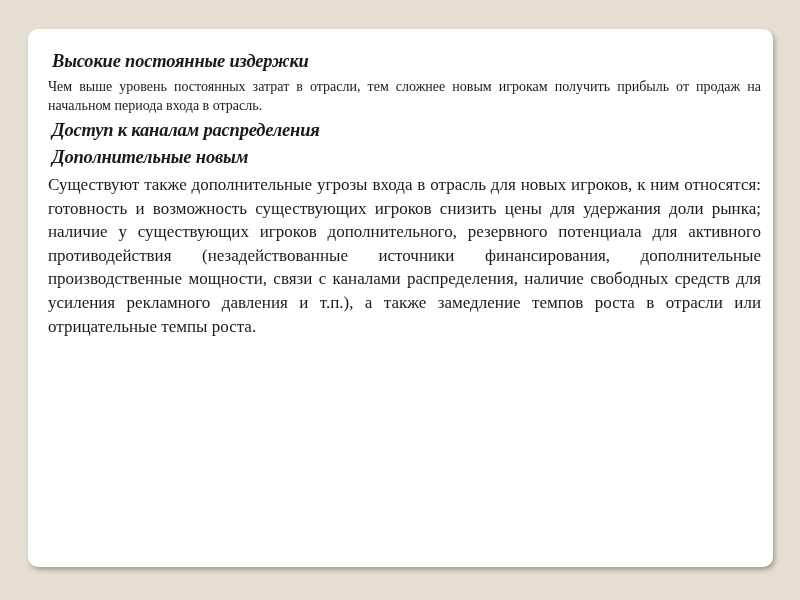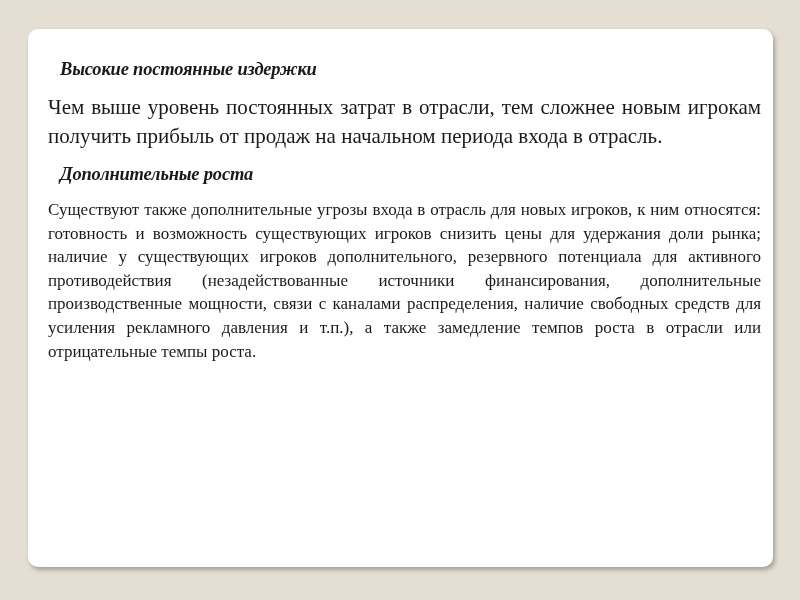--- a/index.html
+++ b/index.html
@@ -33,42 +33,43 @@
       width: 713px;
       font-family: "Liberation Serif", "DejaVu Serif", serif;
       color: #1a1a1a;
       text-align: justify;
     }
     .heading {
       font-weight: bold;
       font-style: italic;
       font-size: 18.5px;
       line-height: 23px;
-      margin: 12px;
+      margin: 4px;
       letter-spacing: -0.2px;
     }
     .para {
-      font-size: 21px;
-      line-height: 29px;
+      font-size: 14px;
+      line-height: 19px;
       margin: 0;
       text-align: justify;
       text-align-last: left;
     }
     .para.small {
       font-size: 17px;
       line-height: 23.6px;
     }
   </style>
 </head>
 <body>
 
 <div class="slide">
   <div class="card"></div>
   <div class="content">
     <p class="heading">Высокие постоянные издержки</p>
     <p class="para">Чем выше уровень постоянных затрат в отрасли, тем сложнее новым игрокам получить прибыль от продаж на начальном периода входа в отрасль.</p>
 
+    <p class="heading">Доступ к каналам распределения</p>
 
 
-    <p class="heading">Дополнительные роста</p>
+    <p class="heading">Дополнительные новым</p>
     <p class="para small">Существуют также дополнительные угрозы входа в отрасль для новых игроков, к ним относятся: готовность и возможность существующих игроков снизить цены для удержания доли рынка; наличие у существующих игроков дополнительного, резервного потенциала для активного противодействия (незадействованные источники финансирования, дополнительные производственные мощности, связи с каналами распределения, наличие свободных средств для усиления рекламного давления и т.п.), а также замедление темпов роста в отрасли или отрицательные темпы роста.</p>
   </div>
 </div>
 
 </body></html>

